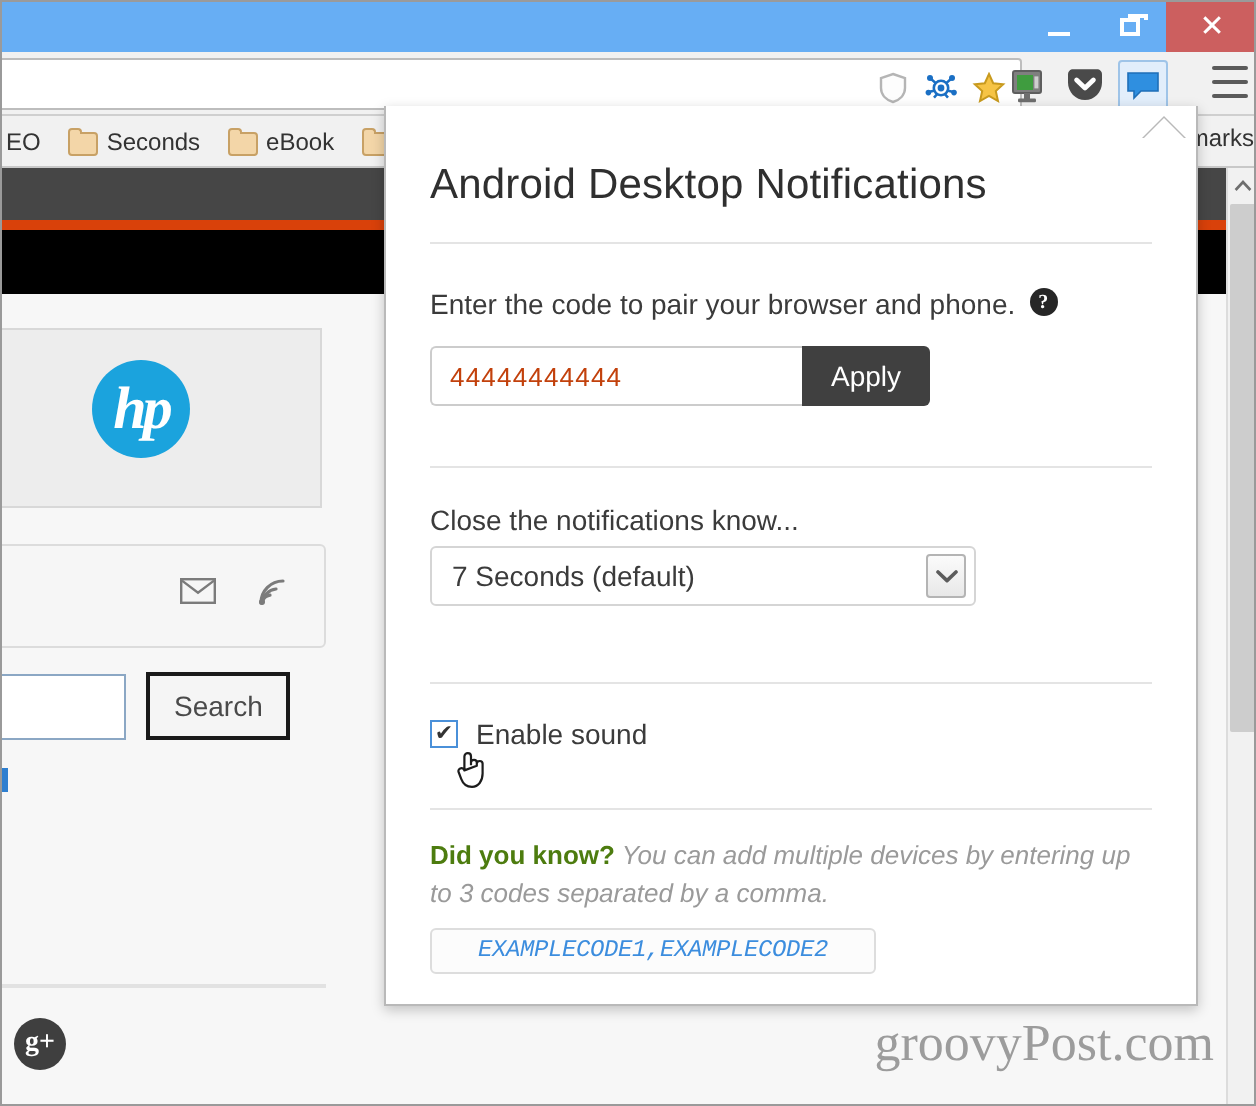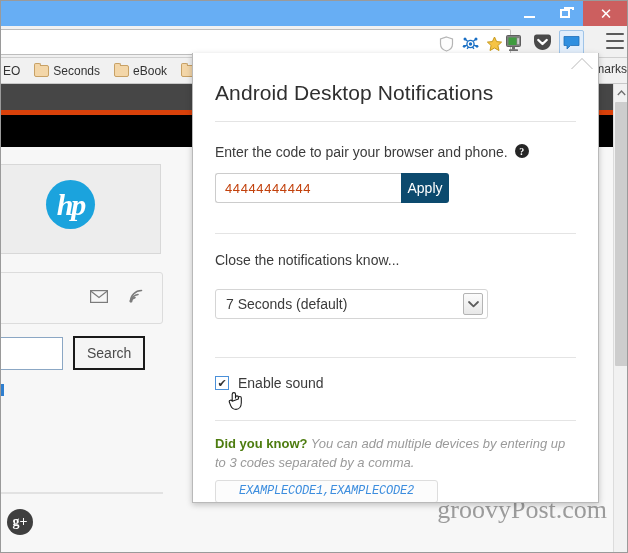--- a/index.html
+++ b/index.html
@@ -157,21 +157,21 @@
     box-sizing: border-box;
     display: flex;
     align-items: center;
     font-size: 12px;
     color: #333;
     padding-left: 0px;
     overflow: hidden;
   }
   .bm-item {
     display: flex;
-    align-items: center;
+    align-items: flex-end;
     gap: 4px;
     padding: 2px 7px;
     white-space: nowrap;
   }
   .folder-icon {
     width: 15px; height: 12px;
     background: #f3d6a8;
     border: 1px solid #c8a165;
     border-radius: 1px 2px 2px 2px;
     position: relative;
@@ -354,21 +354,21 @@
     position: absolute;
     left: 1px; top: 18px;
     width: 13px; height: 264px;
     background: #cdcdcd;
     border-radius: 1px;
   }
 
   
   #watermark {
     position: absolute;
-    right: 22px; bottom: 28px;
+    right: 22px; bottom: 16px;
     font-family: "Liberation Serif", serif;
     font-size: 26px;
     color: #8d8d8d;
     opacity: .85;
     white-space: nowrap;
   }
 
   
   #extension-popup {
     position: absolute;
@@ -444,37 +444,37 @@
     color: #c2410c;
     font-size: 13px;
     font-family: "Liberation Sans", sans-serif;
     padding: 0 9px;
     letter-spacing: .6px;
     box-sizing: border-box;
     outline: none;
   }
   #apply-button {
     flex: none;
-    width: 48px;
-    background: #0c4a6e;
+    width: 64px;
+    background: #404040;
     color: #ffffff;
     font-size: 14px;
     border: none;
     border-radius: 0 3px 3px 0;
     display: flex;
     align-items: center;
     justify-content: center;
     font-family: "Liberation Sans", sans-serif;
     cursor: pointer;
   }
   #section-close-after {
     margin-top: 30px;
   }
   #duration-select {
-    margin-top: 21px;
+    margin-top: 5px;
     width: 273px; height: 30px;
     border: 1px solid #d5d5d5;
     border-radius: 3px;
     background: #fff;
     display: flex;
     align-items: center;
     justify-content: space-between;
     box-sizing: border-box;
     padding: 0 4px 0 10px;
   }

